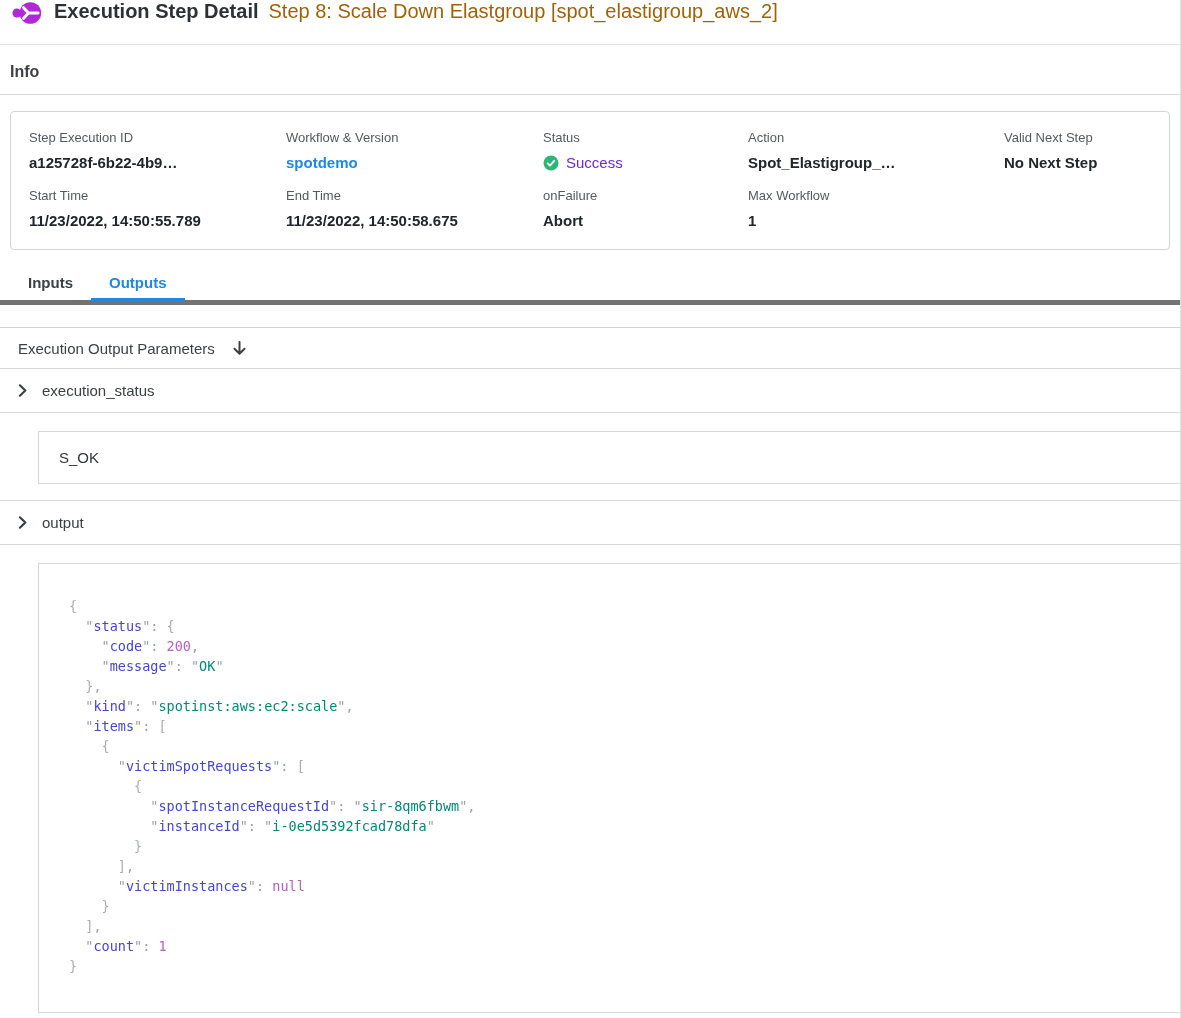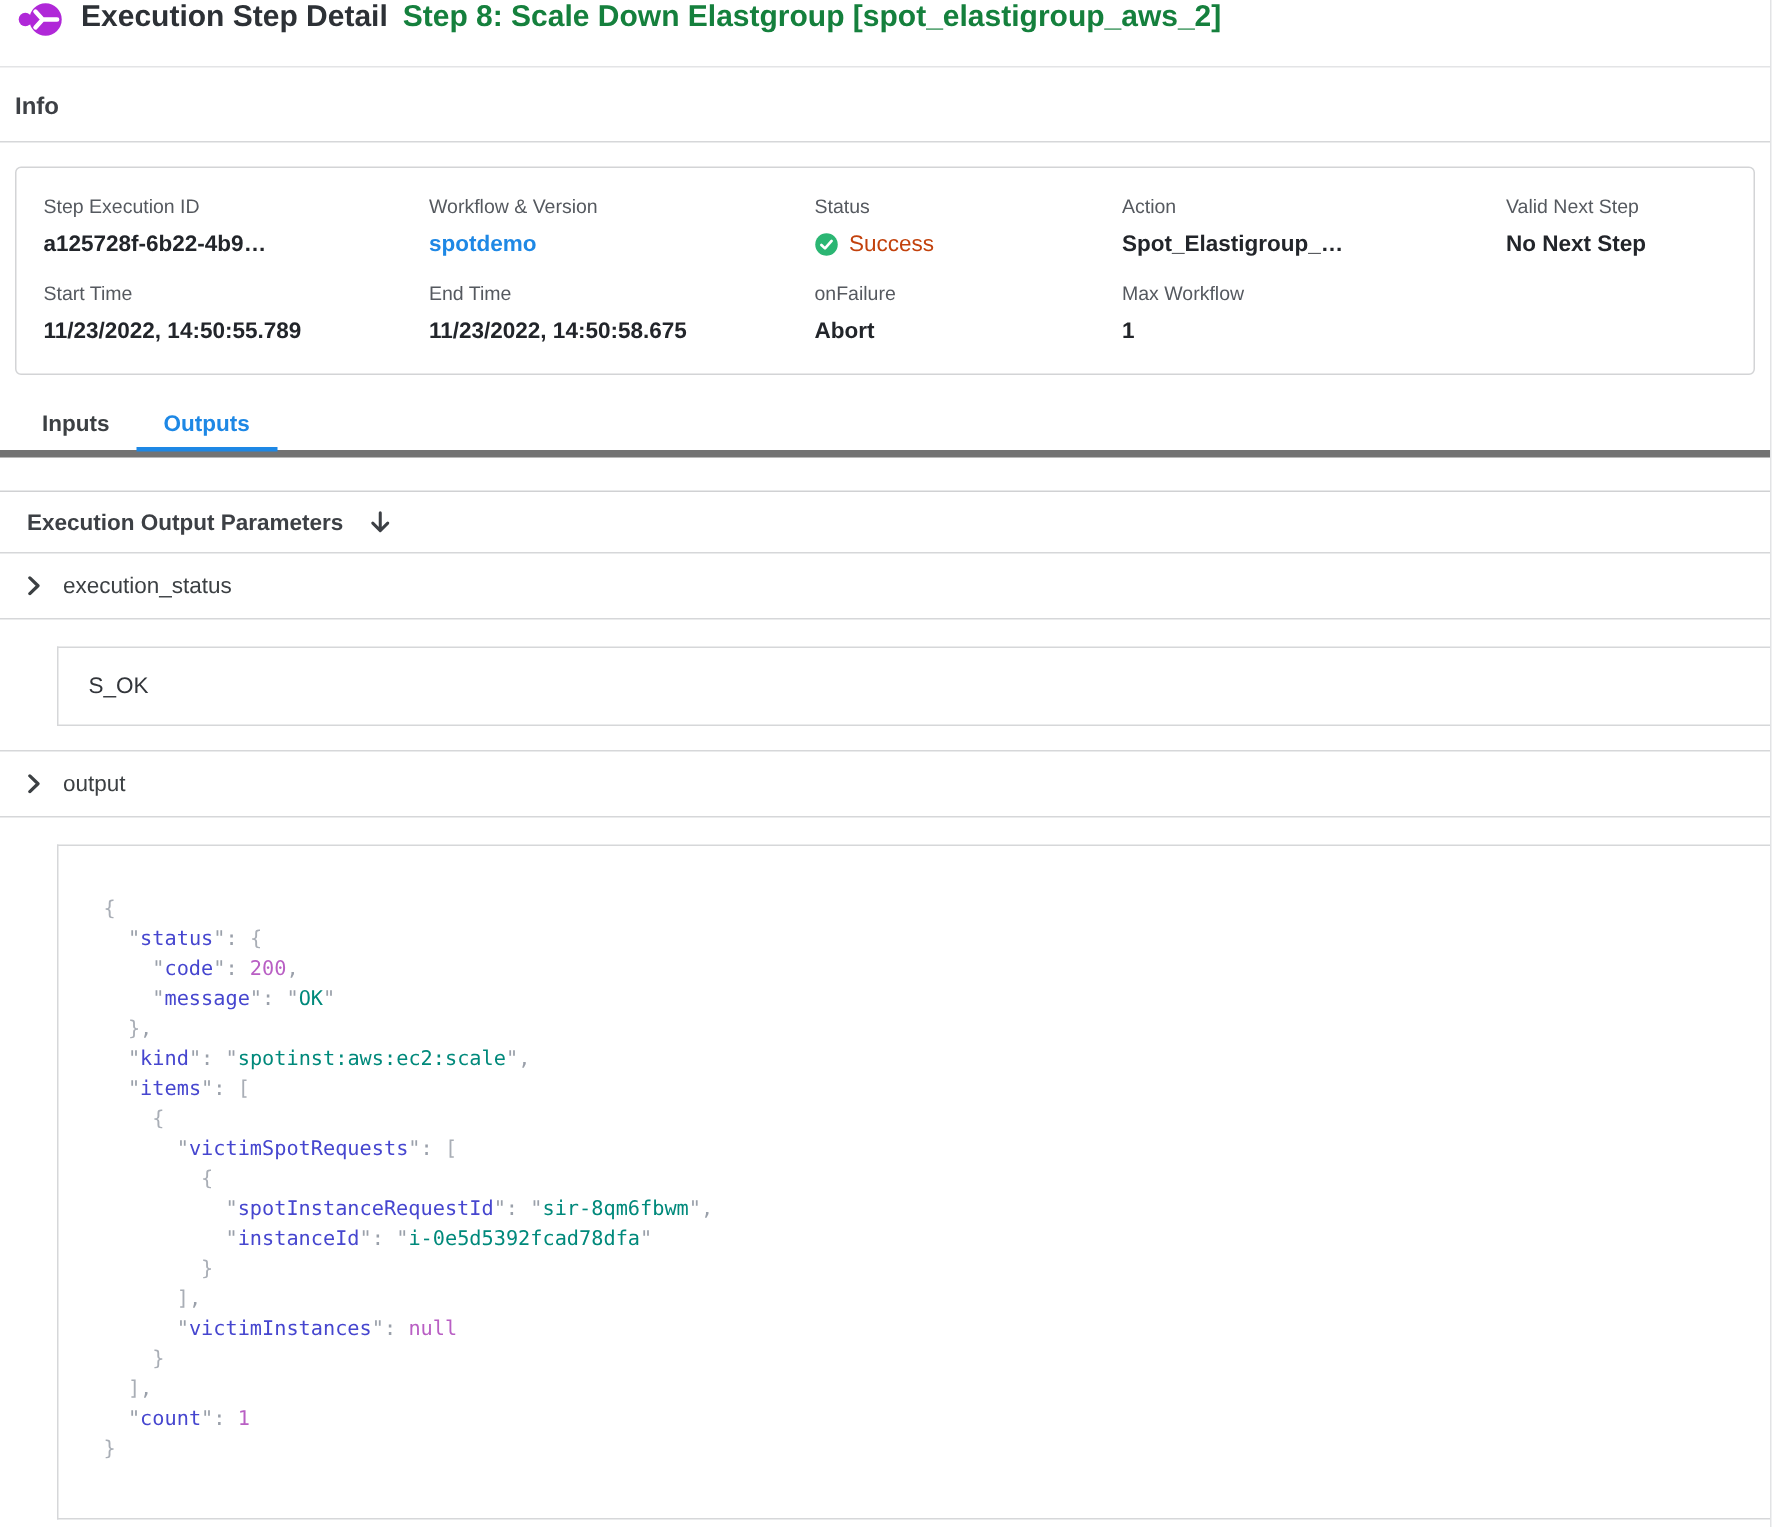--- a/index.html
+++ b/index.html
@@ -9,50 +9,50 @@
     font-family:"Liberation Sans", sans-serif;
     color:#2f3237; position:relative;
     border-right:1px solid #e2e3e5;
   }
   .divider { border-bottom:1px solid #d6d7d9; }
 
   
   .header { display:flex; height:45px; padding-left:12px; border-bottom:1px solid #e3e4e6; }
   .logo { width:30px; height:26px; flex:0 0 auto; }
   .title { font-size:20px; font-weight:700; color:#2d3136; margin-left:12px; white-space:nowrap; }
-  .subtitle { font-size:20px; font-weight:700; color:#15803d; margin-left:10px; white-space:nowrap; }
+  .subtitle { font-size:20px; font-weight:400; color:#a16207; margin-left:10px; white-space:nowrap; }
 
   
   .section-label { font-size:16px; color:#3d4045; margin:18px 0 13px 10px;font-weight:bold; }
 
   .info-card {
     margin:16px 10px 0 10px;
     border:1px solid #d3d4d6; border-radius:4px;
     padding:18px 0 20px 18px;
     display:grid;
     grid-template-columns:257px 257px 205px 256px 1fr;
     row-gap:17px;
   }
   .flabel { font-size:13px; color:#55595f; margin-bottom:9px; }
   .fvalue { font-size:15px; font-weight:700; color:#22252a; white-space:nowrap; }
   .fvalue a, .fvalue .link { color:var(--accent,#1e88e5); text-decoration:none; cursor:pointer; }
   .status-val { display:flex; align-items:center; gap:7px; }
-  .status-val .txt { font-weight:400; color:#c2410c; }
+  .status-val .txt { font-weight:400; color:#6d28d9; }
 
   
   .tabbar { display:flex; margin-top:16px; padding-left:10px; border-bottom:5px solid #737373; }
   .tab { padding:8px 18px 7px 18px; font-size:15px; font-weight:700; color:#3c4043;
          cursor:pointer; border-bottom:3px solid transparent; margin-bottom:-1px; }
   .tab.active { color:var(--accent,#1e88e5); border-bottom-color:var(--accent,#1e88e5); }
 
   .tab-content { margin-top:22px; border-top:1px solid #d0d1d3; }
 
   
   .toolbar { display:flex; align-items:center; padding:12px 0 11px 18px; border-bottom:1px solid #d6d7d9; }
-  .toolbar-title { font-size:15px; font-weight:700; color:#3d4045; }
+  .toolbar-title { font-size:15px; font-weight:400; color:#3d4045; }
   .dl-icon { margin-left:16px; cursor:pointer; display:inline-flex; }
 
   
   .exp-row { display:flex; align-items:center; padding:13px 0 13px 16px; border-bottom:1px solid #d6d7d9; cursor:pointer; }
   .exp-row .chev { display:inline-flex; margin-right:13px; }
   .exp-row .name { font-size:15px; color:#3c4043; }
 
   .value-box {
     margin:18px 0 16px 38px;
     border:1px solid #d6d7d9; border-right:none;

